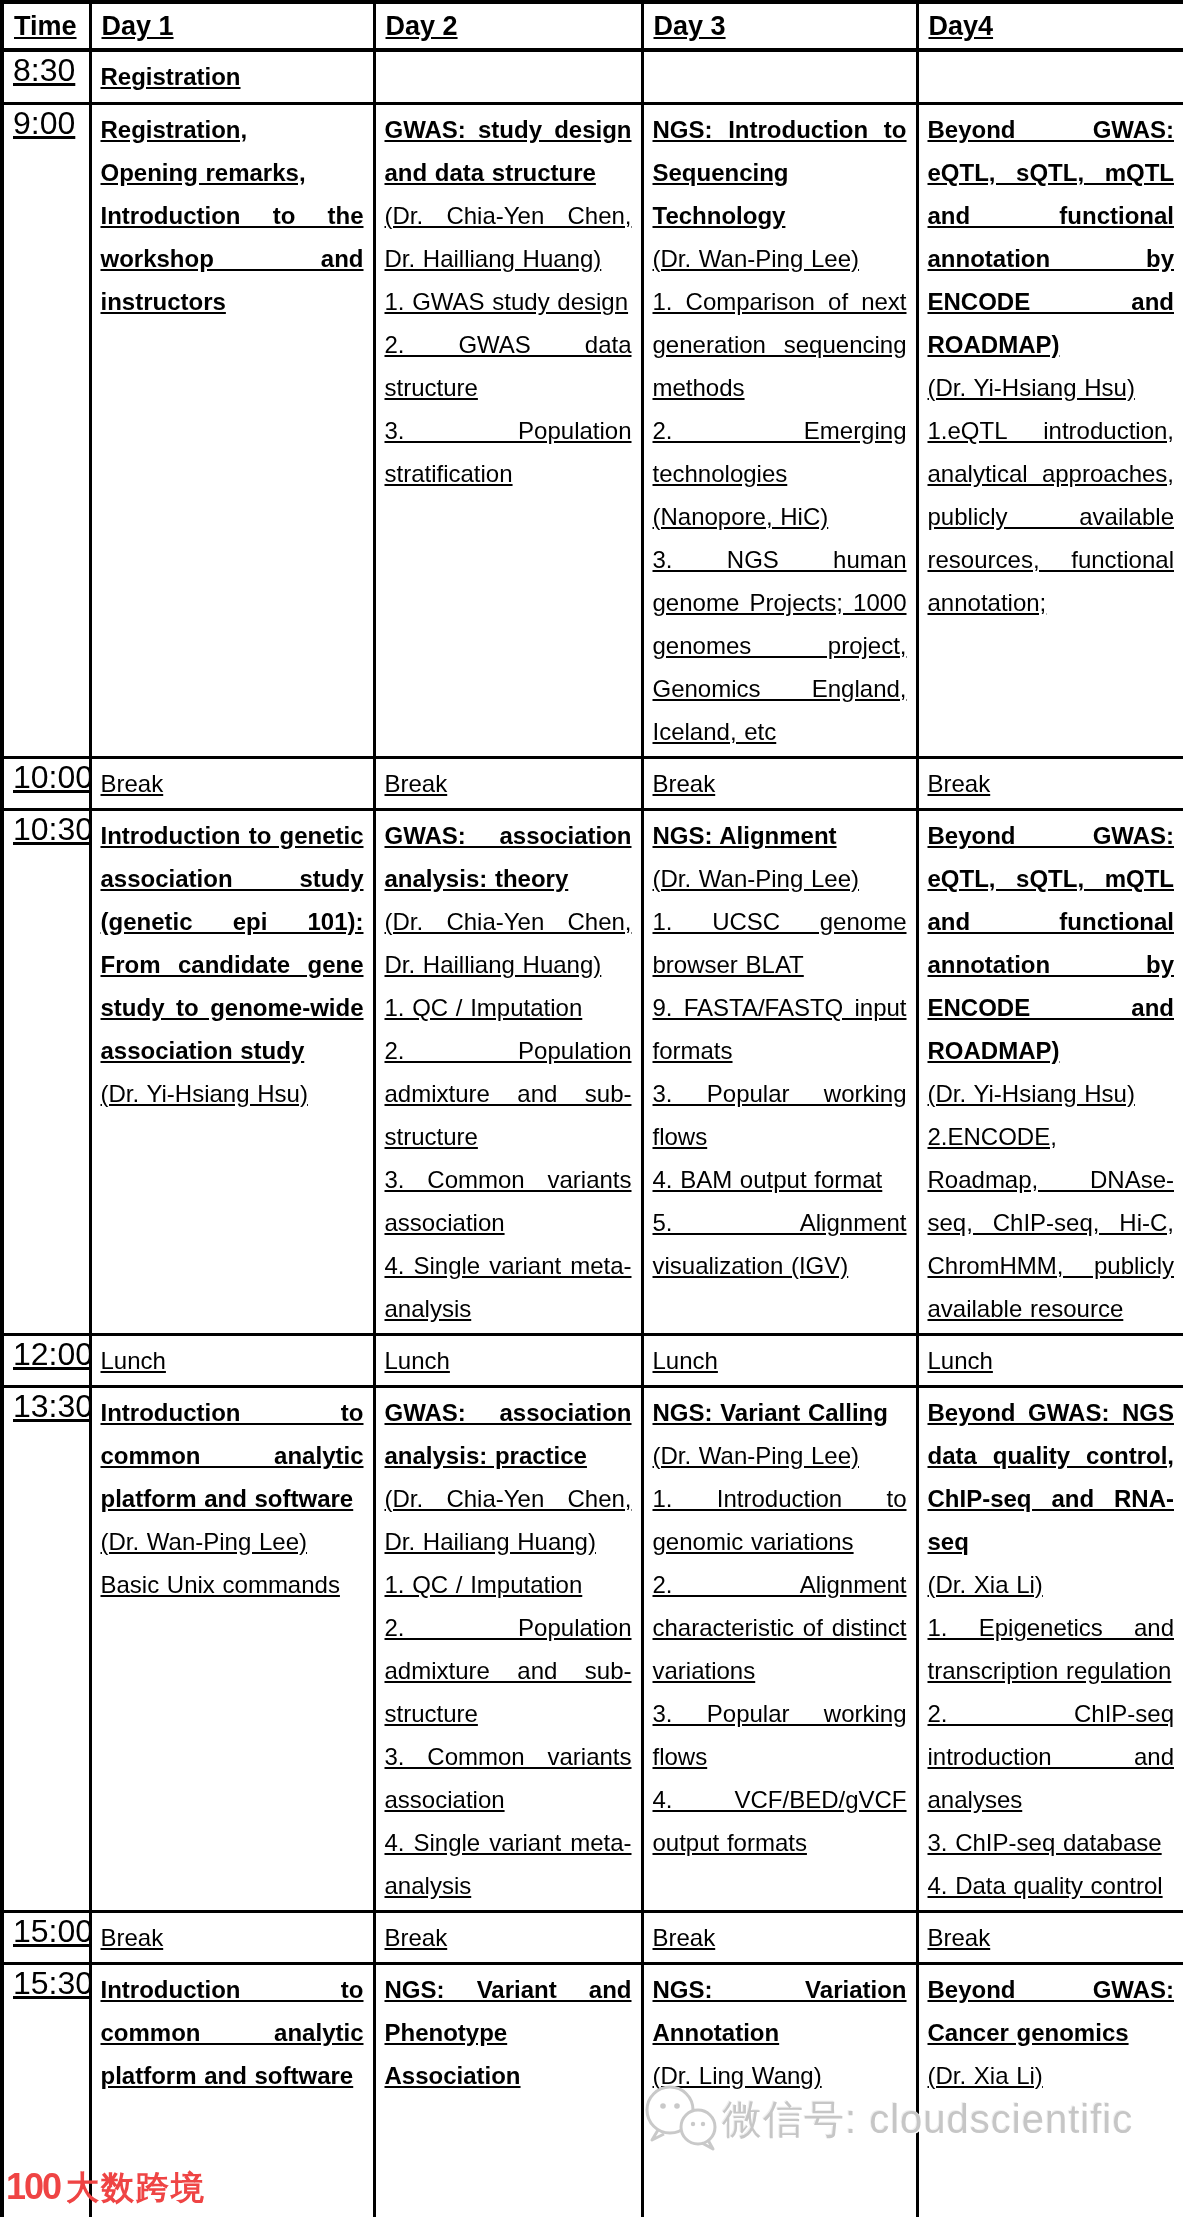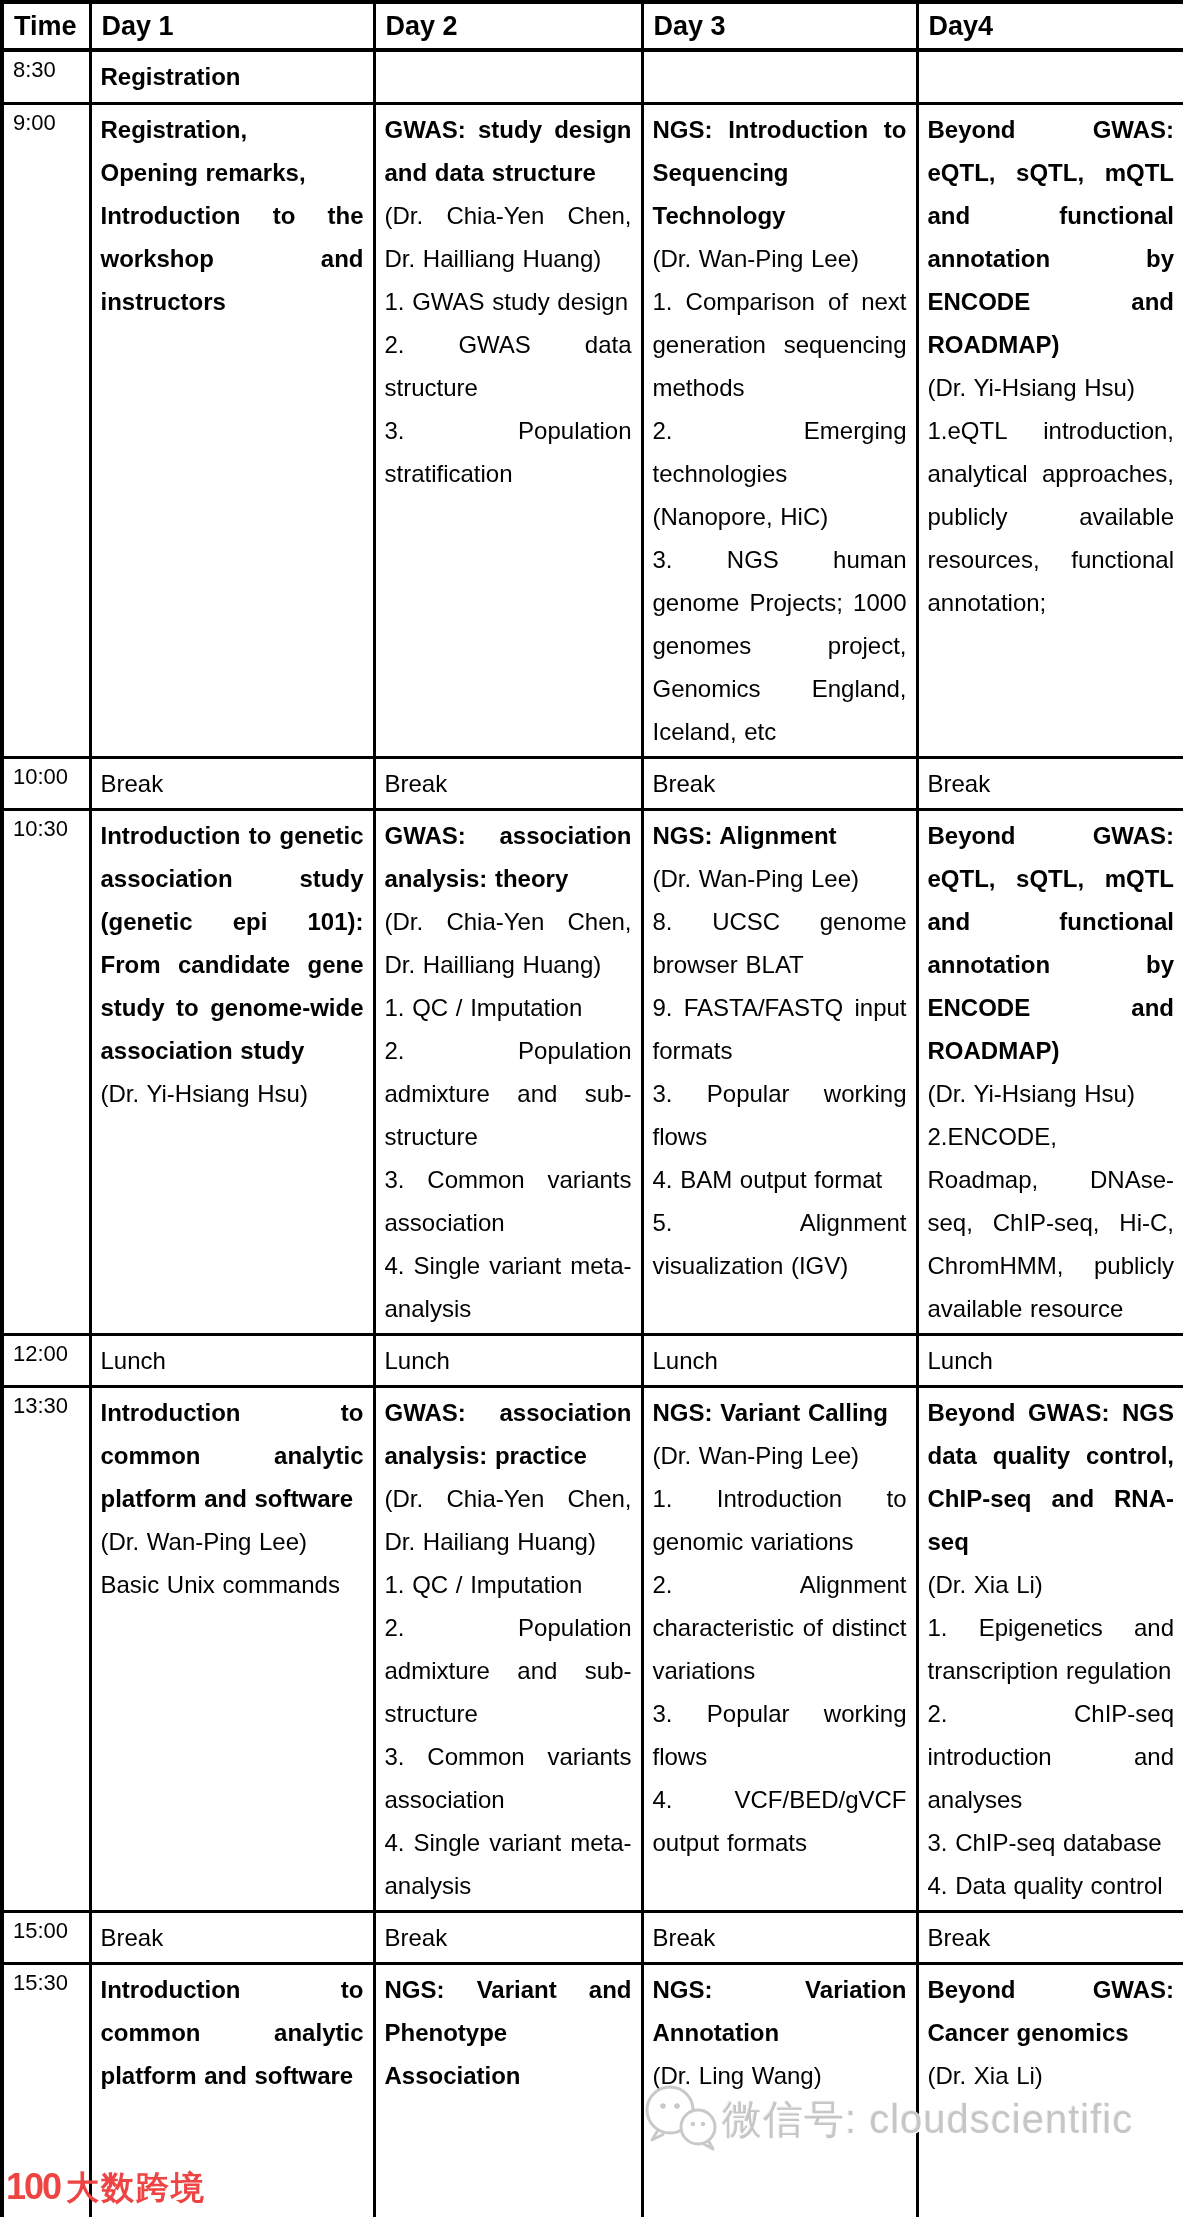--- a/index.html
+++ b/index.html
@@ -3,20 +3,21 @@
 <meta charset="utf-8">
 <style>
   html, body { margin: 0; padding: 0; background: #ffffff; }
   body { font-family: "Liberation Sans", "DejaVu Sans", sans-serif; }
   .sheet {
     position: relative;
     width: 1183px;
     height: 2217px;
     background: #ffffff;
     overflow: hidden;
+    text-decoration: underline;
   }
   table.schedule {
     border-collapse: collapse;
     table-layout: fixed;
     width: 1183px;
     border: 4px solid #000;
   }
   table.schedule th, table.schedule td {
     border: 3px solid #000;
     vertical-align: top;
@@ -25,21 +26,21 @@
   }
   table.schedule thead th {
     border-bottom: 4px solid #000;
     text-align: left;
     font-size: 27px;
     font-weight: bold;
     padding: 6px 9px 6px 10px;
     line-height: 32px;
   }
   td.time-cell {
-    font-size: 22px;
+    font-size: 32px;
     padding: 8px 4px 4px 12px;
     line-height: 30px;
     white-space: nowrap;
   }
   td.session-cell { font-size: 24px; }
   .para {
     text-align: justify;
     line-height: 43px;
     margin: 0;
     word-spacing: 1px;
@@ -158,21 +159,21 @@
             <div class="para bold">GWAS: association analysis: theory</div>
             <div class="para">(Dr. Chia-Yen Chen, Dr. Hailliang Huang)</div>
             <div class="para">1. QC / Imputation</div>
             <div class="para">2. Population admixture and sub-structure</div>
             <div class="para">3. Common variants association</div>
             <div class="para">4. Single variant meta-analysis</div>
           </td>
           <td class="session-cell">
             <div class="para bold">NGS: Alignment</div>
             <div class="para">(Dr. Wan-Ping Lee)</div>
-            <div class="para">8. UCSC genome browser BLAT</div>
+            <div class="para">1. UCSC genome browser BLAT</div>
             <div class="para">9. FASTA/FASTQ input formats</div>
             <div class="para">3. Popular working flows</div>
             <div class="para">4. BAM output format</div>
             <div class="para">5. Alignment visualization (IGV)</div>
           </td>
           <td class="session-cell">
             <div class="para bold">Beyond GWAS: eQTL, sQTL, mQTL and functional annotation by ENCODE and ROADMAP)</div>
             <div class="para">(Dr. Yi-Hsiang Hsu)</div>
             <div class="para">2.ENCODE, Roadmap, DNAse-seq, ChIP-seq, Hi-C, ChromHMM, publicly available resource</div>
           </td>

